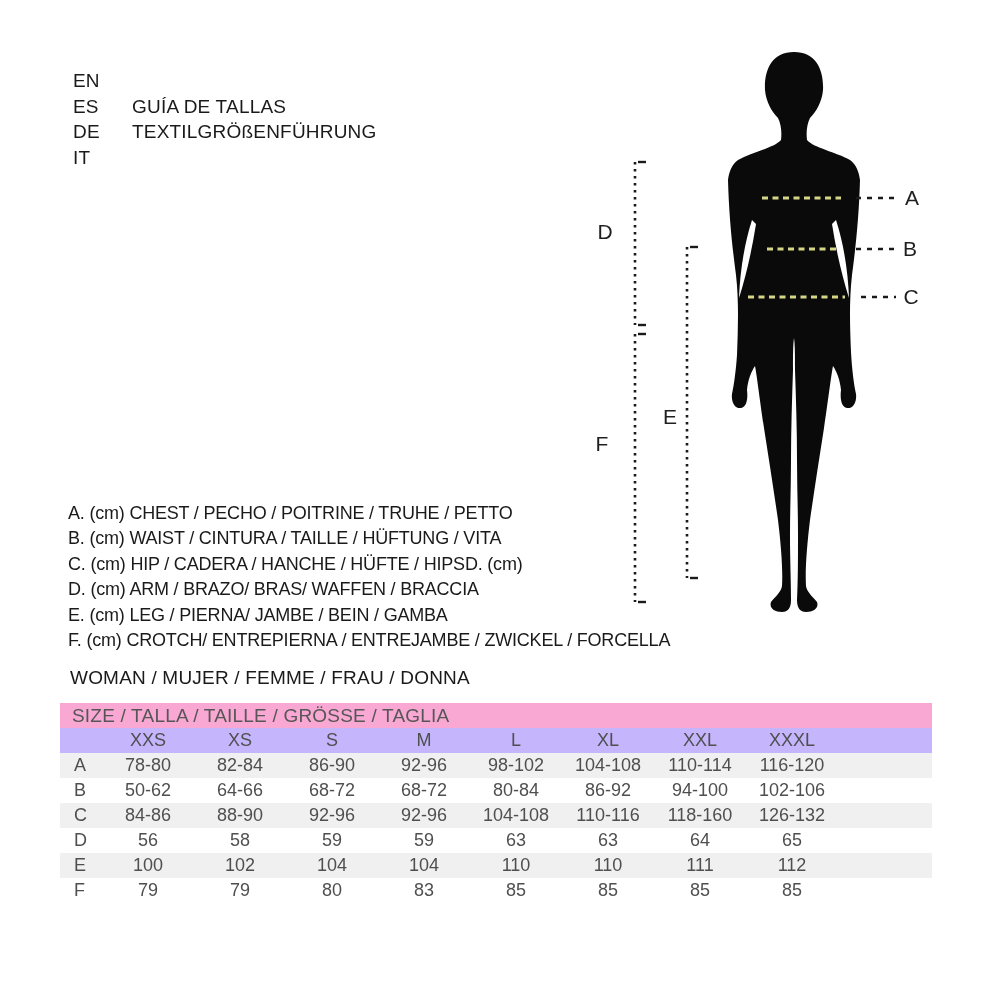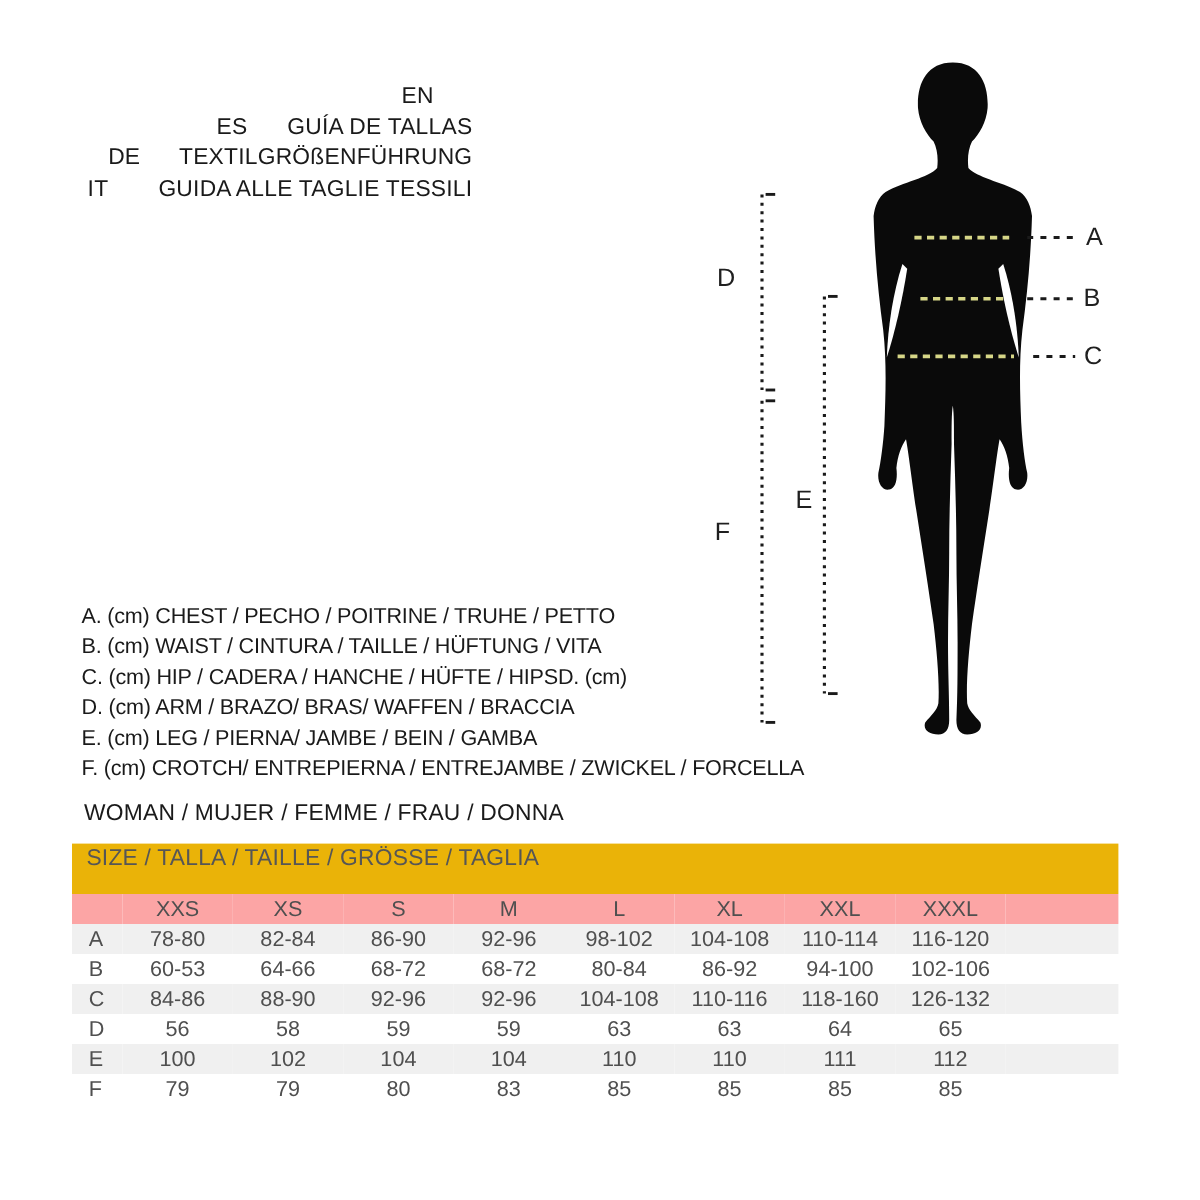--- a/index.html
+++ b/index.html
@@ -1,44 +1,44 @@
 <!DOCTYPE html>
 <html><head>
 <meta charset="utf-8">
 <style>
   html,body{margin:0;padding:0;background:#ffffff;}
   .canvas{position:relative;width:1000px;height:1000px;background:#ffffff;overflow:hidden;
           font-family:"Liberation Sans",sans-serif;color:#1a1a1a;}
 
   
   .lang-block{position:absolute;left:73px;top:68px;}
-  .lang-row{display:flex;line-height:25.7px;font-size:19px;letter-spacing:.2px;justify-content:flex-end;}
+  .lang-row{display:flex;line-height:25.7px;font-size:19px;letter-spacing:.2px;}
   .lang-code{width:59px;flex:0 0 59px;}
 
   
   .figure{position:absolute;left:560px;top:30px;width:400px;height:620px;}
   .figure svg{position:absolute;left:0;top:0;}
   .marker{position:absolute;transform:translate(-50%,-50%);font-size:21px;color:#1f1f1f;}
   .m-a{left:352px;top:168px;} .m-b{left:350px;top:219px;} .m-c{left:351px;top:267px;}
   .m-d{left:45px;top:202px;}  .m-e{left:110px;top:387px;} .m-f{left:42px;top:414px;}
 
   
   .measure-list{position:absolute;left:68px;top:501px;font-size:18px;line-height:25.4px;letter-spacing:-.2px;}
 
   
   .gender-line{position:absolute;left:70px;top:667px;font-size:19px;letter-spacing:.2px;}
 
   
   .size-table{position:absolute;left:60px;top:703px;width:872px;}
-  .table-caption{height:42px;line-height:25px;background:#eab308;color:#565656;
+  .table-caption{height:25px;line-height:25px;background:#f9a8d4;color:#565656;
                  font-size:19px;padding-left:12px;letter-spacing:.2px;}
   table{border-collapse:collapse;width:100%;table-layout:fixed;}
   td,th{height:25px;padding:0;font-size:18px;font-weight:normal;color:#4f4f4f;text-align:center;vertical-align:middle;}
   td.rowlab{text-align:left;padding-left:14px;}
-  thead tr{background:#fca5a5;}
+  thead tr{background:#c4b5fd;}
   tbody tr:nth-child(odd){background:#f0f0f0;}
   tbody tr:nth-child(even){background:#ffffff;}
 </style>
 </head>
 <body>
 
 <div class="canvas">
 
   <div class="lang-block">
     <div class="lang-row">
@@ -47,21 +47,20 @@
     <div class="lang-row">
       <span class="lang-code">ES</span>
       <span class="lang-label">GUÍA DE TALLAS</span>
     </div>
     <div class="lang-row">
       <span class="lang-code">DE</span>
       <span class="lang-label">TEXTILGRÖßENFÜHRUNG</span>
     </div>
     <div class="lang-row">
       <span class="lang-code">IT</span>
-      <span class="lang-label">GUIDA ALLE TAGLIE TESSILI</span>
     </div>
   </div>
 
   <div class="figure">
     <svg width="400" height="620" viewBox="0 0 400 620">
 
       <path fill="#0a0a0a" d="
         M 234 22
         C 256 22 264 40 263 60
         C 262 72 256 82 250 88
@@ -188,21 +187,21 @@
           <td>86-90</td>
           <td>92-96</td>
           <td>98-102</td>
           <td>104-108</td>
           <td>110-114</td>
           <td>116-120</td>
           <td></td>
         </tr>
         <tr>
           <td class="rowlab">B</td>
-          <td>60-53</td>
+          <td>50-62</td>
           <td>64-66</td>
           <td>68-72</td>
           <td>68-72</td>
           <td>80-84</td>
           <td>86-92</td>
           <td>94-100</td>
           <td>102-106</td>
           <td></td>
         </tr>
         <tr>

